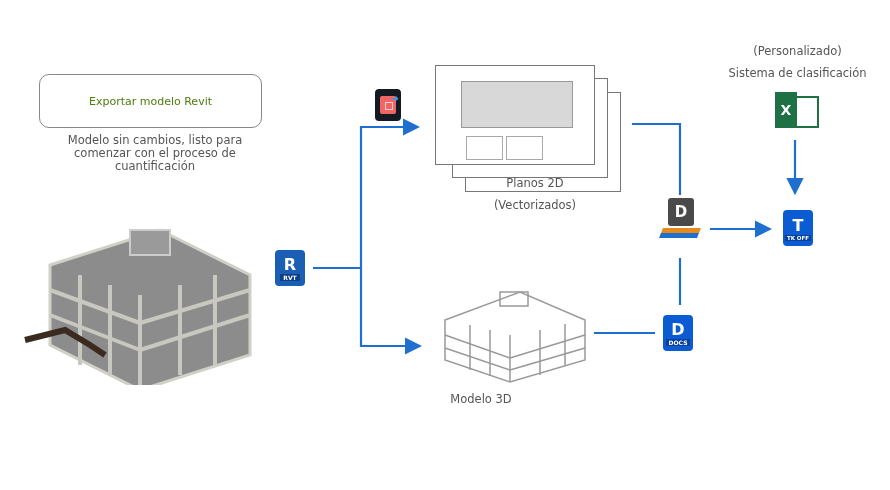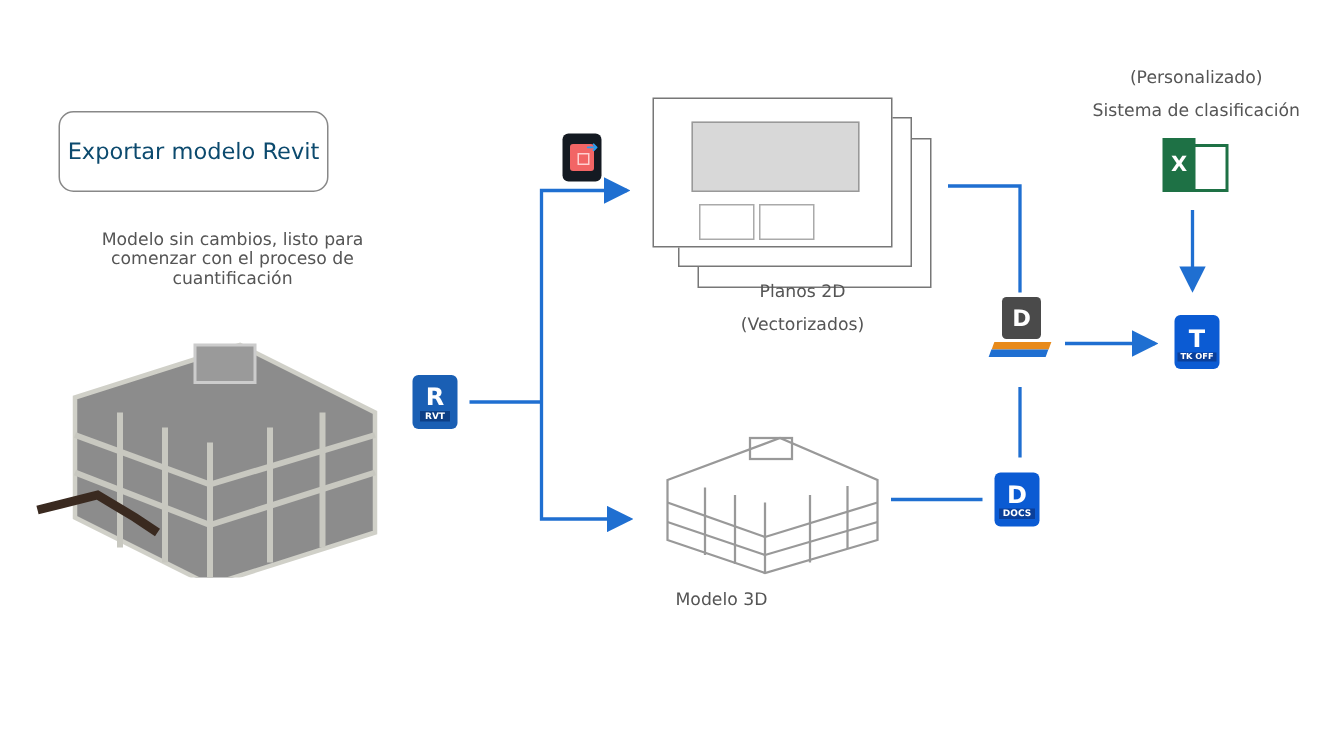--- a/index.html
+++ b/index.html
@@ -1,22 +1,22 @@
 <!DOCTYPE html>
 <html><head>
 <meta charset="utf-8">
 <style>
   html, body { margin: 0; padding: 0; background: #ffffff; }
   body { width: 890px; height: 490px; position: relative; overflow: hidden;
          font-family: "DejaVu Sans", "Liberation Sans", sans-serif; color: #444; }
   .abs { position: absolute; }
-  .export-box { left: 39px; top: 74px; width: 180px; height: 54px; border: 1.5px solid #888;
+  .export-box { left: 39px; top: 74px; width: 223px; height: 54px; border: 1.5px solid #888;
                 border-radius: 10px; box-sizing: border-box; display: flex; align-items: center;
-                justify-content: center; font-size: 15px; color: #0c4a6e; font-weight: 500; }
-  .desc { left: 50px; top: 153px; width: 210px; text-align: center; font-size: 11.5px;
+                justify-content: center; font-size: 11px; color: #4d7c0f; font-weight: 500; }
+  .desc { left: 50px; top: 134px; width: 210px; text-align: center; font-size: 11.5px;
           line-height: 13px; color: #555; }
   .label { text-align: center; font-size: 11.5px; color: #555; line-height: 22px; }
   svg.connectors { position: absolute; left: 0; top: 0; }
   .icon-box { position: absolute; border-radius: 4px; display: flex; flex-direction: column;
               align-items: center; justify-content: center; color: #fff; font-weight: bold; }
   .sheet { position: absolute; background: #fff; border: 1.5px solid #777; box-sizing: border-box; }
 </style>
 </head>
 <body>
 
@@ -76,21 +76,21 @@
 
 <div>
   <div class="sheet" style="left:465px;top:92px;width:156px;height:100px"></div>
   <div class="sheet" style="left:452px;top:78px;width:156px;height:100px"></div>
   <div class="sheet" style="left:435px;top:65px;width:160px;height:100px">
     <div style="position:absolute;left:25px;top:15px;width:110px;height:45px;background:#d8d8d8;border:1px solid #999"></div>
     <div style="position:absolute;left:30px;top:70px;width:35px;height:22px;border:1px solid #aaa"></div>
     <div style="position:absolute;left:70px;top:70px;width:35px;height:22px;border:1px solid #aaa"></div>
   </div>
 </div>
-<div class="abs label" style="left:460px;top:183px;width:150px">
+<div class="abs label" style="left:460px;top:172px;width:150px">
   <div>Planos 2D</div>
   <div>(Vectorizados)</div>
 </div>
 
 <svg class="abs" style="left:425px;top:280px" width="170" height="105">
   <g stroke="#999" stroke-width="1.5" fill="none">
     <polygon points="20,40 95,12 160,40 160,80 85,102 20,80"></polygon>
     <line x1="20" y1="55" x2="85" y2="78"></line>
       <line x1="85" y1="78" x2="160" y2="55"></line>
     <line x1="20" y1="68" x2="85" y2="90"></line>

